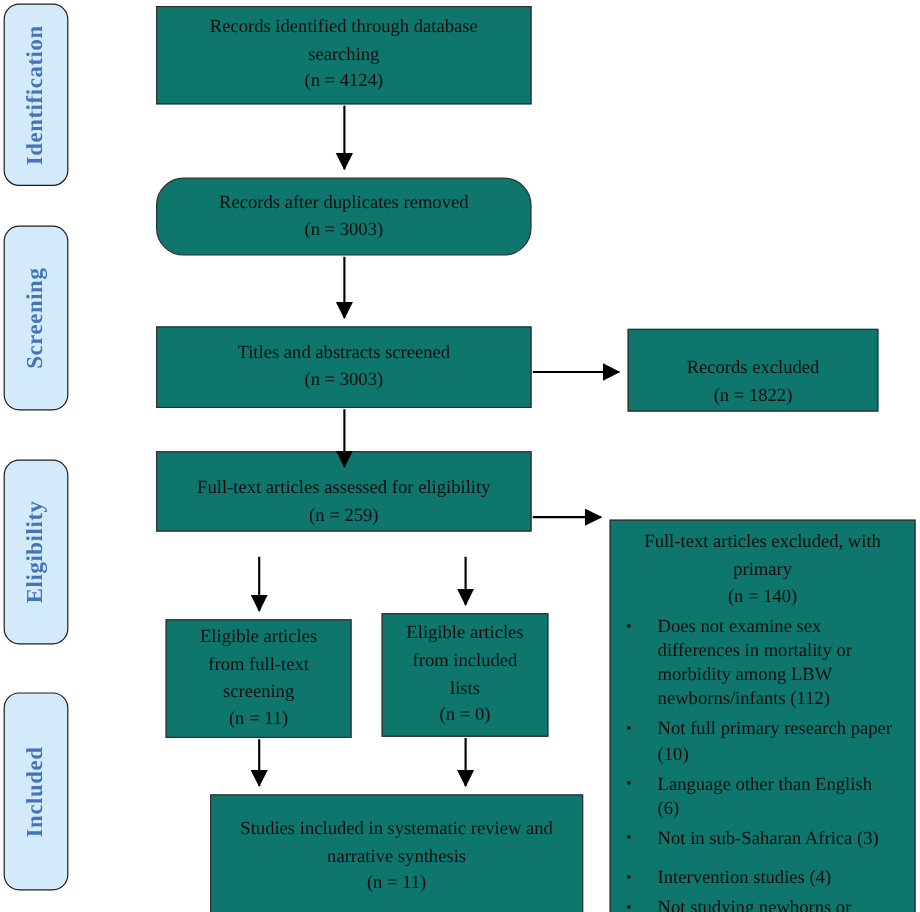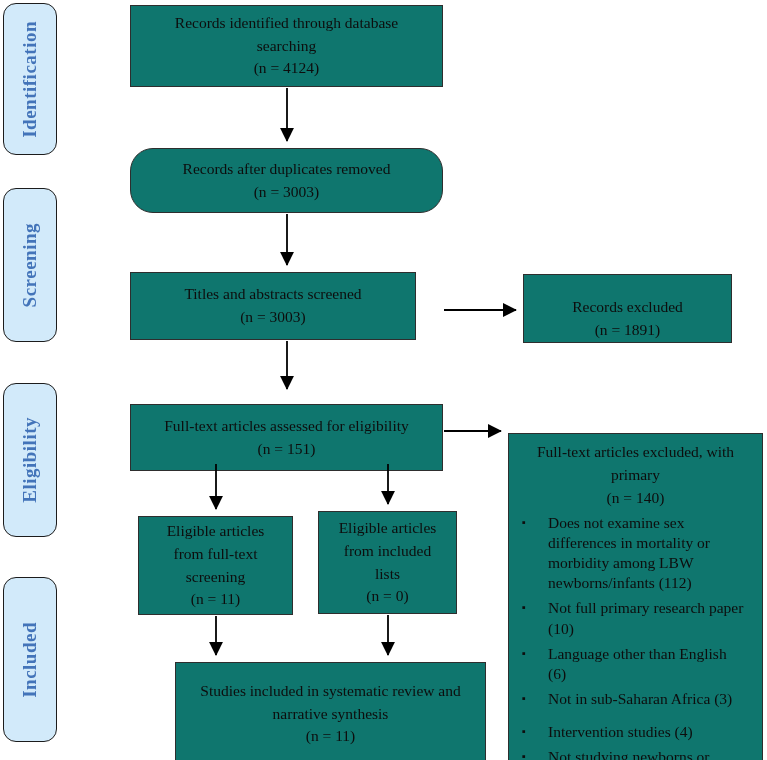--- a/index.html
+++ b/index.html
@@ -47,23 +47,23 @@
     background:#0f766e;
     border:1.7px solid var(--box-border);
     box-sizing:border-box;
     display:flex;flex-direction:column;
     align-items:center;justify-content:center;
     text-align:center;
     font-size:15.5px;line-height:1.48;
   }
   #box-db-search{left:130px;top:5px;width:313px;height:82px;}
   #box-duplicates{left:130px;top:148px;width:313px;height:65px;border-radius:23px;}
-  #box-titles-screened{left:130px;top:272px;width:286px;height:68px;}
+  #box-titles-screened{left:130px;top:272px;width:313px;height:68px;}
   #box-records-excluded{left:523px;top:274px;width:209px;height:69px;justify-content:flex-end;}
-  #box-fulltext-assessed{left:130px;top:404px;width:313px;height:67px;}
+  #box-fulltext-assessed{left:130px;top:376px;width:313px;height:67px;justify-content:flex-end;}
   #box-eligible-fulltext{left:138px;top:516px;width:155px;height:99px;}
   #box-eligible-reference{left:318px;top:511px;width:139px;height:103px;}
   #box-included-studies{left:151px;top:662px;width:311px;height:104px;margin-left:24px;}
 
   #box-fulltext-excluded{
     left:508px;top:393px;width:255px;height:355px;
     justify-content:flex-start;
     padding-top:7px;
     margin-top:40px;
   }
@@ -125,26 +125,26 @@
     <div>(n = 3003)</div>
   </div>
 
   <div class="fbox" id="box-titles-screened">
     <div>Titles and abstracts screened</div>
     <div>(n = 3003)</div>
   </div>
 
   <div class="fbox" id="box-records-excluded">
     <div>Records excluded</div>
-    <div>(n = 1891)</div>
+    <div>(n = 1822)</div>
   </div>
 
   <div class="fbox" id="box-fulltext-assessed">
     <div>Full-text articles assessed for eligibility</div>
-    <div>(n = 151)</div>
+    <div>(n = 259)</div>
   </div>
 
   <div class="fbox" id="box-fulltext-excluded">
     <div>Full-text articles excluded, with</div>
     <div>primary</div>
     <div>(n = 140)</div>
     <ul class="reasons">
       <li class="reason">
         <span class="bullet">▪</span>
         <span class="reason-text">Does not examine sex differences in mortality or morbidity among LBW newborns/infants (112)</span>

